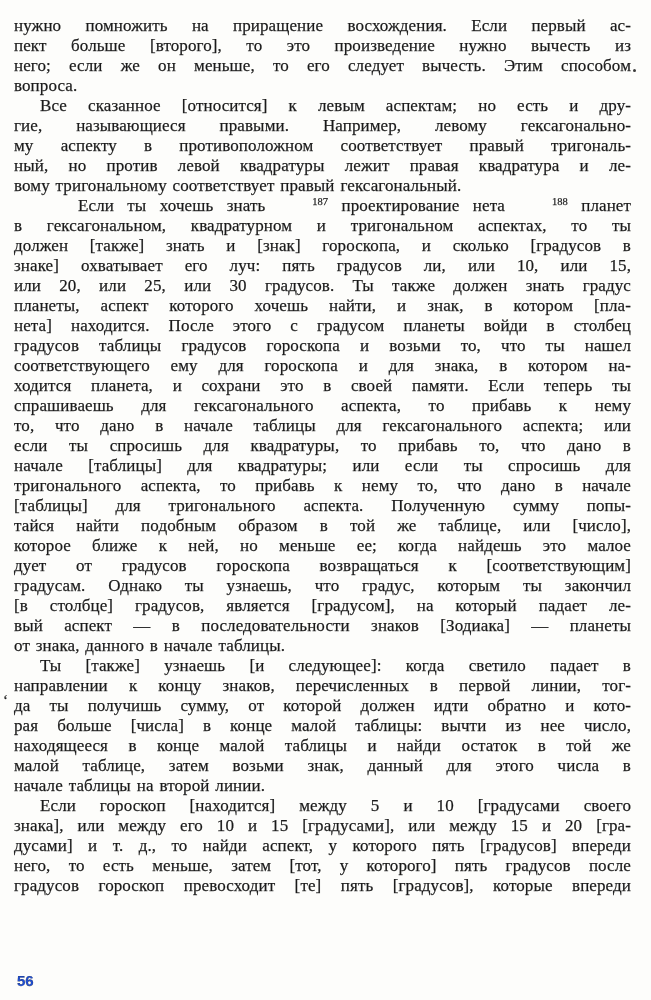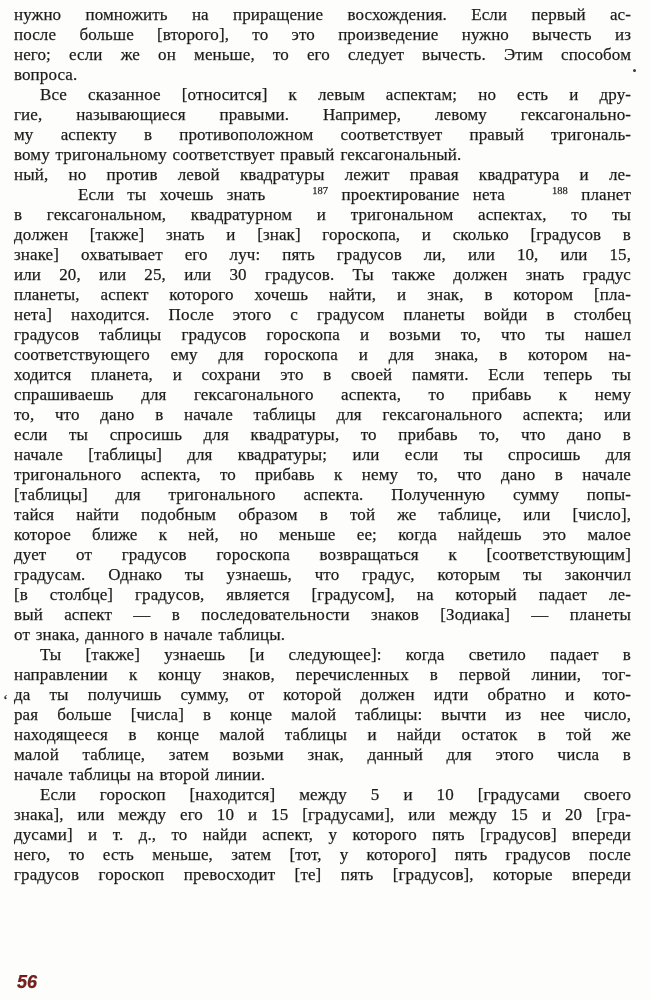--- a/index.html
+++ b/index.html
@@ -12,21 +12,21 @@
     background: #fdfdfb;
     overflow: hidden;
     font-family: "Liberation Serif", "DejaVu Serif", serif;
     color: #1b1b1b;
     -webkit-text-stroke: 0.25px rgba(25,25,25,0.85);
   }
 
   .text-block {
     position: absolute;
     left: 14px;
-    top: 5px;
+    top: 16px;
     width: 617px;
   }
 
   .paragraph { margin: 0; padding: 0; }
 
   .line {
     font-size: 17px;
     line-height: 20px;
     height: 20px;
     letter-spacing: 0.1px;
@@ -46,24 +46,23 @@
     vertical-align: 6px;
     letter-spacing: 0;
     margin-left: 47px;
   }
 
   .page-number {
     position: absolute;
     left: 17px;
     top: 972px;
     font-family: "Liberation Sans", "DejaVu Sans", sans-serif;
-    font-size: 18px;
+    font-size: 15px;
     font-weight: 700;
-    color: #7f1d1d;
-    font-style: italic;
+    color: #1d4ed8;
   }
 
   .margin-mark {
     position: absolute;
     left: 3px;
     top: 692px;
     font-size: 15px;
     color: #222;
   }
 
@@ -77,30 +76,30 @@
     border-radius: 50%;
   }
 </style>
 </head>
 <body>
 
 <div class="page">
   <div class="text-block">
       <div class="paragraph indent-none">
         <div class="line just">нужно помножить на приращение восхождения. Если первый ас-</div>
-        <div class="line just">после больше [второго], то это произведение нужно вычесть из</div>
+        <div class="line just">пект больше [второго], то это произведение нужно вычесть из</div>
         <div class="line just">него; если же он меньше, то его следует вычесть. Этим способом</div>
         <div class="line">вопроса.</div>
       </div>
       <div class="paragraph indent-normal">
         <div class="line just">Все сказанное [относится] к левым аспектам; но есть и дру-</div>
         <div class="line just">гие, называющиеся правыми. Например, левому гексагонально-</div>
         <div class="line just">му аспекту в противоположном соответствует правый тригональ-</div>
+        <div class="line just">ный, но против левой квадратуры лежит правая квадратура и ле-</div>
         <div class="line">вому тригональному соответствует правый гексагональный.</div>
-        <div class="line just">ный, но против левой квадратуры лежит правая квадратура и ле-</div>
       </div>
       <div class="paragraph indent-large">
         <div class="line just"><span>Если ты хочешь знать</span><sup class="fnref">187</sup><span> проектирование нета</span><sup class="fnref">188</sup><span> планет</span></div>
         <div class="line just">в гексагональном, квадратурном и тригональном аспектах, то ты</div>
         <div class="line just">должен [также] знать и [знак] гороскопа, и сколько [градусов в</div>
         <div class="line just">знаке] охватывает его луч: пять градусов ли, или 10, или 15,</div>
         <div class="line just">или 20, или 25, или 30 градусов. Ты также должен знать градус</div>
         <div class="line just">планеты, аспект которого хочешь найти, и знак, в котором [пла-</div>
         <div class="line just">нета] находится. После этого с градусом планеты войди в столбец</div>
         <div class="line just">градусов таблицы градусов гороскопа и возьми то, что ты нашел</div>

